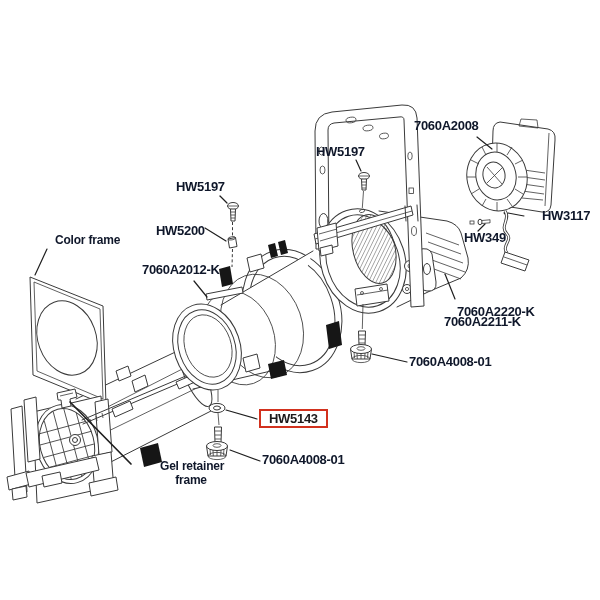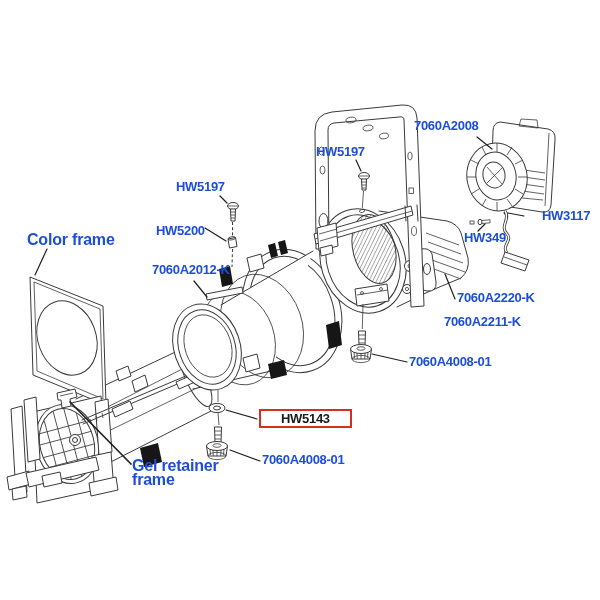--- a/index.html
+++ b/index.html
@@ -4,27 +4,27 @@
 <title>Diagram</title>
 <style>
   html,body { margin:0; padding:0; background:#ffffff; }
   #stage {
     position:relative; width:600px; height:600px; background:#ffffff;
     font-family:"Liberation Sans", sans-serif; overflow:hidden;
   }
   #art { position:absolute; left:0; top:0; }
   .lbl {
     position:absolute; font:bold 13px "Liberation Sans", sans-serif;
-    color:#1d4ed8; letter-spacing:-0.3px; white-space:nowrap; line-height:14px;
+    color:#0f172a; letter-spacing:-0.3px; white-space:nowrap; line-height:14px;
   }
-  .lbl.small { font-size:16px; letter-spacing:-0.2px; }
-  .lbl.ctr { }
+  .lbl.small { font-size:12px; letter-spacing:-0.2px;margin-left:28px; }
+  .lbl.ctr { text-align:center; }
   .hl-box {
     position:absolute; border:2px solid #d2311e; background:#ffffff;
-    padding:0 20px; font:bold 13px "Liberation Sans", sans-serif;
+    padding:0 8px; font:bold 13px "Liberation Sans", sans-serif;
     color:#1c1a1c; letter-spacing:-0.3px; line-height:15px; white-space:nowrap;
   }
   svg .ln   { stroke:#3a3a3a; stroke-width:1; fill:none; stroke-linecap:round; stroke-linejoin:round; }
   svg .fin  { stroke:#3a3a3a; stroke-width:0.8; fill:none; }
   svg .wh   { fill:#ffffff; stroke:#3a3a3a; stroke-width:1; stroke-linejoin:round; }
   svg .blk  { fill:#161616; stroke:none; }
   svg .dash { stroke:#3a3a3a; stroke-width:1; fill:none; stroke-dasharray:3 2.2; }
   svg .leader { stroke:#1f1f1f; stroke-width:1.2; fill:none; stroke-linecap:round; }
 </style>
 </head>
@@ -256,26 +256,26 @@
     <path class="leader" d="M372,354 L407,362"></path>
     <path class="leader" d="M226,410 L257,419"></path>
     <path class="leader" d="M230,450 L260,461"></path>
     <path class="leader" style="stroke-width:1.7" d="M70,402 L131,464"></path>
   </g>
 </svg>
 
 <div class="lbl" style="left:176px; top:180px">HW5197</div>
 <div class="lbl" style="left:156px; top:224px">HW5200</div>
 <div class="lbl small" style="left:27px; top:233px">Color frame</div>
-<div class="lbl" style="left:152px; top:263px">7060A2012-K</div>
+<div class="lbl" style="left:142px; top:263px">7060A2012-K</div>
 <div class="lbl" style="left:316px; top:145px">HW5197</div>
 <div class="lbl" style="left:414px; top:119px">7060A2008</div>
 <div class="lbl" style="left:542px; top:209px">HW3117</div>
 <div class="lbl" style="left:464px; top:231px">HW349</div>
-<div class="lbl" style="left:457px; top:291px">7060A2220-K</div>
+<div class="lbl" style="left:457px; top:305px">7060A2220-K</div>
 <div class="lbl" style="left:444px; top:315px">7060A2211-K</div>
 <div class="lbl" style="left:409px; top:355px">7060A4008-01</div>
 <div class="hl-box" style="left:259px; top:409px">HW5143</div>
 <div class="lbl" style="left:262px; top:453px">7060A4008-01</div>
 <div class="lbl small ctr" style="left:132px; top:459px; width:62px">Gel retainer</div>
 <div class="lbl small ctr" style="left:132px; top:473px; width:62px">frame</div>
 
 </div>
 
 </body></html>

